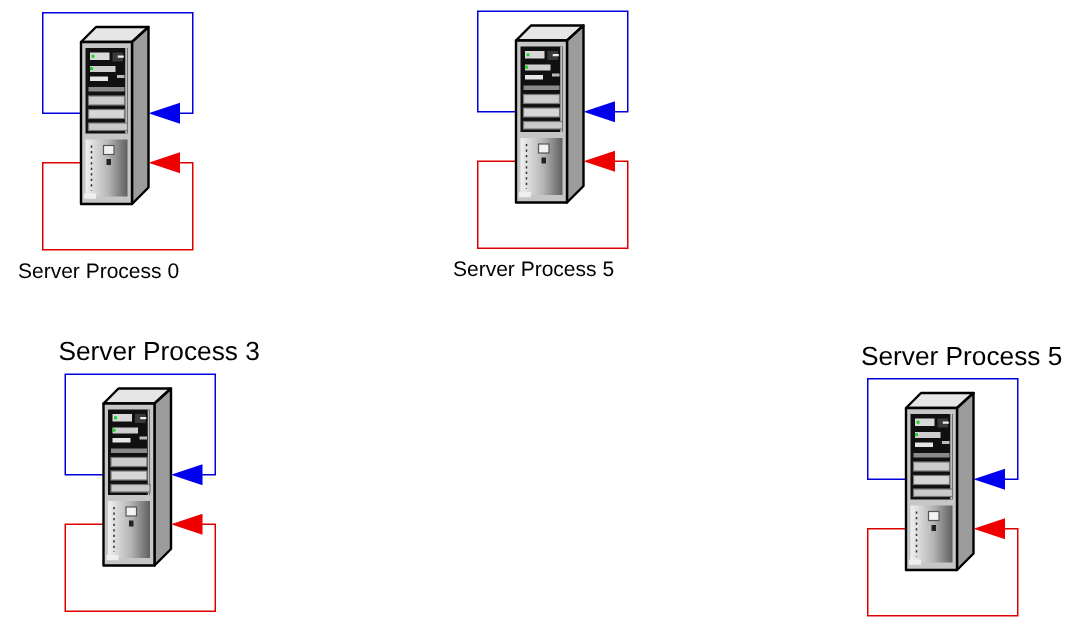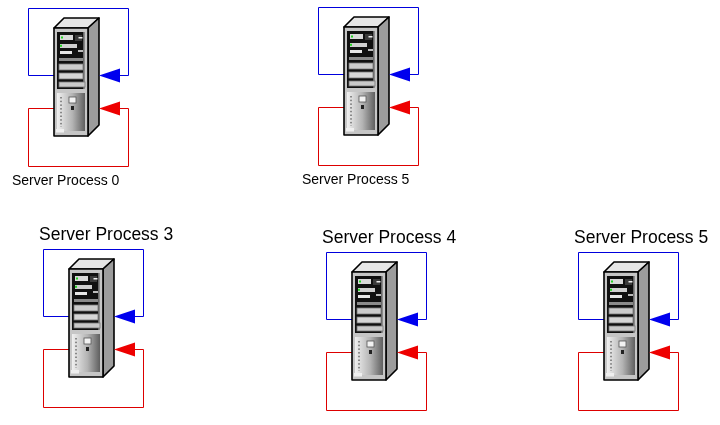--- a/index.html
+++ b/index.html
@@ -92,26 +92,20 @@
   </div>
 
 
   <div class="unit u3">
     <svg class="gfx" width="104" height="163" viewBox="0 0 104 163">
         <use href="#unit-gfx"></use>
       </svg>
     <div class="label above">Server Process 3</div>
   </div>
 
-  <div class="unit u4">
-    <svg class="gfx" width="104" height="163" viewBox="0 0 104 163">
-        <use href="#unit-gfx"></use>
-      </svg>
-    <div class="label above">Server Process 4</div>
-  </div>
 
   <div class="unit u5">
     <svg class="gfx" width="104" height="163" viewBox="0 0 104 163">
         <use href="#unit-gfx"></use>
       </svg>
     <div class="label above">Server Process 5</div>
   </div>
 
 </div>
 

